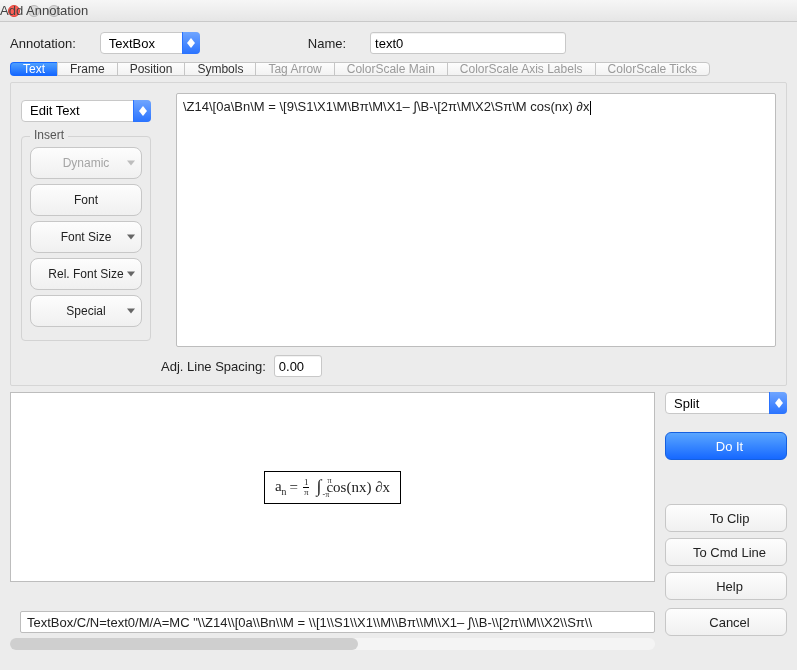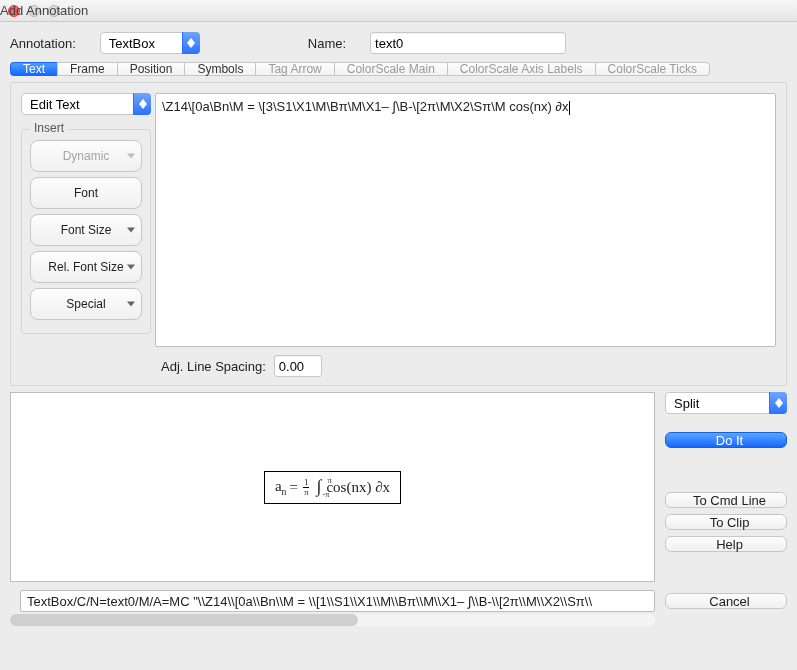--- a/index.html
+++ b/index.html
@@ -86,21 +86,21 @@
   }
   .tab.inactive { color: #9a9a9a; }
   .panel {
     background: #ececec;
     border: 1px solid #d6d6d6;
     margin: 6px 10px 6px 10px;
     border-radius: 2px;
     padding: 10px 10px 8px 10px;
     position: relative;
   }
-  .editrow { display: flex; gap: 4px; align-items: flex-start; }
+  .editrow { display: flex; gap: 25px; align-items: center; }
   .leftcol { width: 130px; display: flex; flex-direction: column; }
   .textarea {
     flex: 1;
     height: 254px;
     background: #fff;
     border: 1px solid #bdbdbd;
     border-radius: 2px;
     padding: 4px 6px;
     font-size: 13px;
     line-height: 1.35;
@@ -171,21 +171,21 @@
     margin: 0 2px;
   }
   .frac .num { border-bottom: 1px solid #000; padding: 0 1px; }
   .frac .den { padding: 0 1px; }
   .intsym { font-size: 18px; display:inline-block; line-height: 0.8; }
   .intwrap { position: relative; display: inline-block; margin: 0 2px; }
   .intwrap .ub { position: absolute; top: -3px; left: 11px; font-size: 8px; }
   .intwrap .lb { position: absolute; bottom: -3px; left: 6px; font-size: 8px; }
   .sidebtns { display: flex; flex-direction: column; gap: 6px; }
   .macbtn {
-    height: 16px;
+    height: 28px;
     border: 1px solid #c7c7c7;
     background: linear-gradient(#fdfdfd,#f0f0f0);
     border-radius: 6px;
     font-size: 13px;
     display: flex; align-items: center; justify-content: center;
     cursor: default;
     padding-left: 7px;
   }
   .macbtn.primary {
     background: linear-gradient(#5aa6ff,#1668ff);
@@ -314,21 +314,21 @@
               <span class="dd"></span>
             </div>
             <div class="btnlike">
               <span>Special</span>
               <span class="dd"></span>
             </div>
           </div>
       </div>
     </div>
 
-    <div class="textarea caret">\Z14\[0a\Bn\M = \[3\S1\X1\M\Bπ\M\X1– ∫\B-\[2π\M\X2\Sπ\M cos(nx) ∂x</div>
+    <div class="textarea caret">\Z14\[0a\Bn\M = \[9\S1\X1\M\Bπ\M\X1– ∫\B-\[2π\M\X2\Sπ\M cos(nx) ∂x</div>
   </div>
 
   <div class="spacingrow">
     <span class="label">Adj. Line Spacing:</span>
     <input type="text" class="mac" style="width: 48px;" value="0.00">
   </div>
 </div>
 
 <div class="preview-area">
   <div class="preview">
@@ -357,22 +357,22 @@
             <polygon points="4,0 8,5 0,5"></polygon>
           </svg>
         <svg viewBox="0 0 8 5">
             <polygon points="0,0 8,0 4,5"></polygon>
           </svg>
       </span>
     </span>
     <div style="height:6px;"></div>
     <div class="macbtn primary">Do It</div>
     <div style="height:32px;"></div>
+    <div class="macbtn">To Clip</div>
     <div class="macbtn">To Cmd Line</div>
-    <div class="macbtn">To Clip</div>
     <div class="macbtn">Help</div>
   </div>
 </div>
 
 <div class="cmdline-row">
   <div class="cmdline">TextBox/C/N=text0/M/A=MC "\\Z14\\[0a\\Bn\\M = \\[1\\S1\\X1\\M\\Bπ\\M\\X1– ∫\\B-\\[2π\\M\\X2\\Sπ\\</div>
   <div class="macbtn">Cancel</div>
 </div>
 
 <div class="scrollbar">

